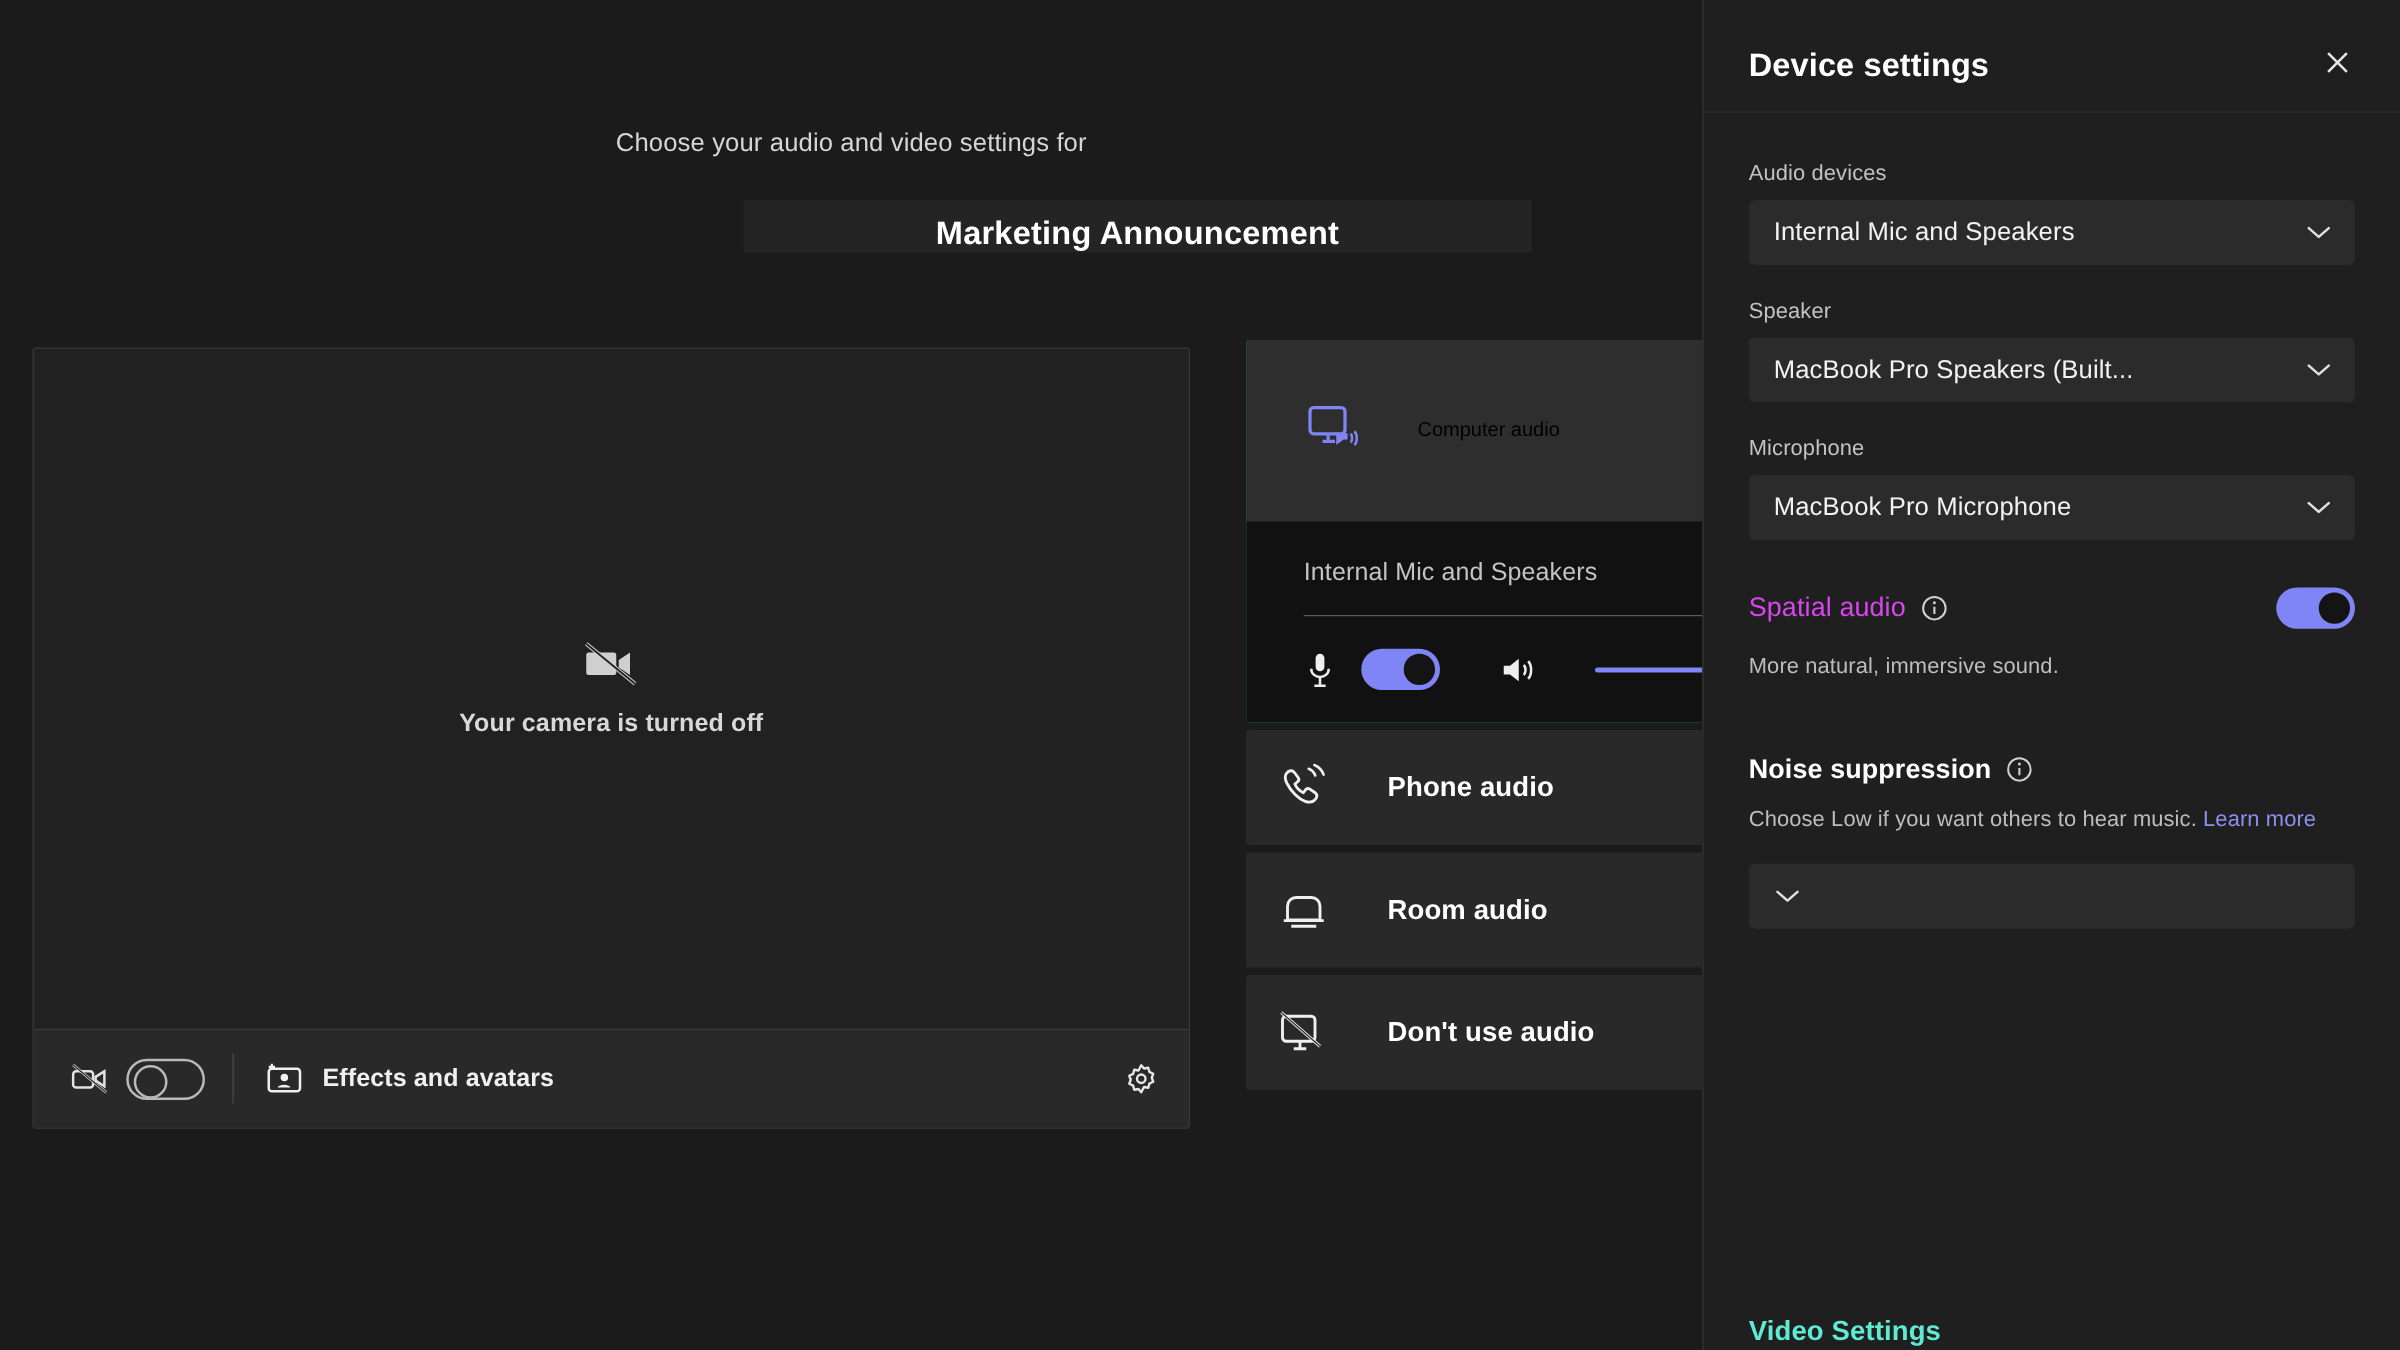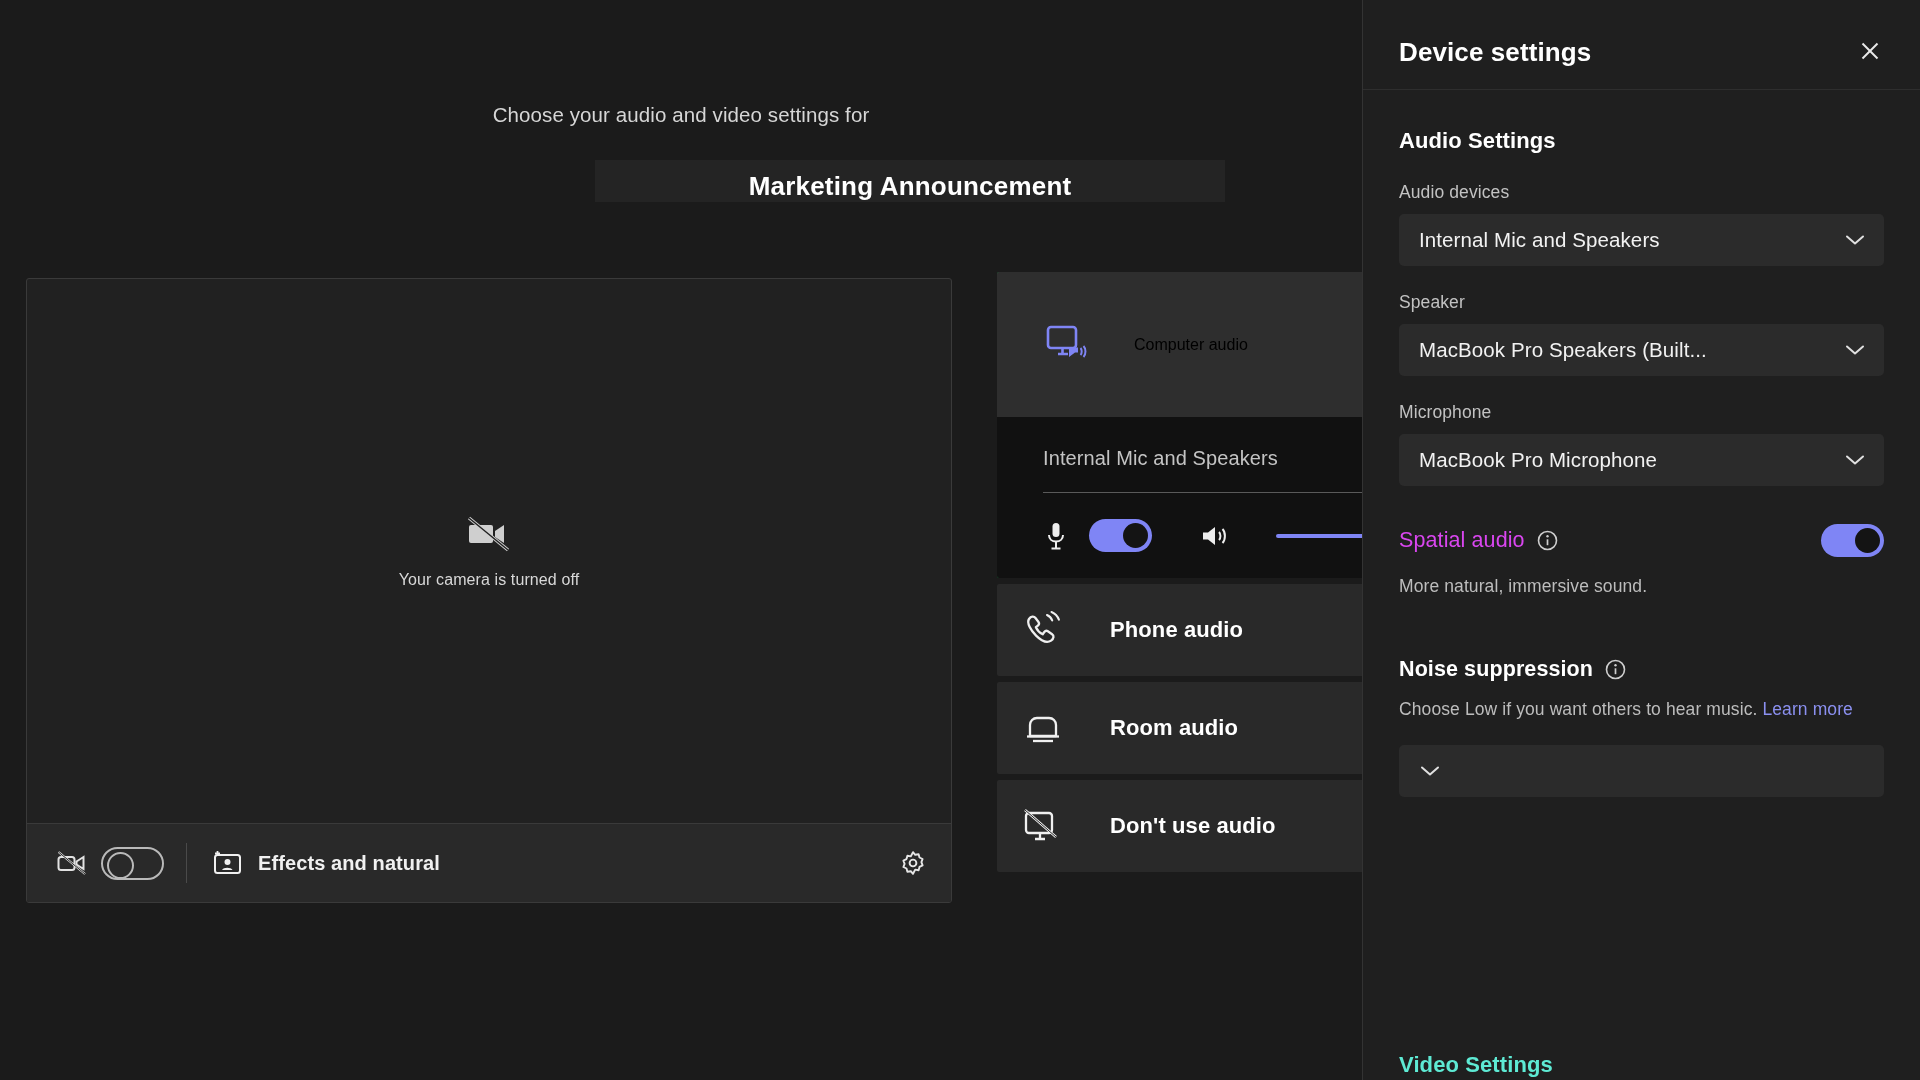--- a/index.html
+++ b/index.html
@@ -75,22 +75,22 @@
     width: 100%;
     height: 545px;
     display: flex;
     flex-direction: column;
     align-items: center;
     justify-content: center;
     gap: 18px;
   }
   #camera-off-state .cam-icon { width: 44px; height: 38px; }
   #camera-off-label {
-    font-size: 16px;
-    font-weight: normal;
+    font-size: 20px;
+    font-weight: bold;
     color: #d8d8d8;
     letter-spacing: .1px;
   }
 
   #preview-toolbar {
     position: absolute;
     left: 0; bottom: 0;
     width: 100%;
     height: 79px;
     background: #292929;
@@ -392,21 +392,21 @@
 
         <div id="effects-button">
           <span id="effects-icon">
             <svg viewBox="0 0 29 26" width="29" height="26">
               <rect x="2" y="5" width="25" height="18" rx="2.5" fill="none" stroke="#f0f0f0" stroke-width="2"></rect>
               <circle cx="14.5" cy="12" r="3" fill="#f0f0f0"></circle>
               <path d="M9 20c1.4-3 9-3 10.5 0z" fill="#f0f0f0"></path>
               <path d="M4.5 1v5M2 3.5h5" stroke="#f0f0f0" stroke-width="1.8"></path>
             </svg>
           </span>
-          <span id="effects-label">Effects and natural</span>
+          <span id="effects-label">Effects and avatars</span>
         </div>
 
         <div class="toolbar-spacer"></div>
 
         <span id="device-settings-gear">
           <svg viewBox="0 0 32 32" width="32" height="32">
             <path d="M16 5.2l2.2 2.6 3.4-.6.9 3.3 3.1 1.5-1.2 3.2 1.2 3.2-3.1 1.5-.9 3.3-3.4-.6L16 26.8l-2.2-2.6-3.4.6-.9-3.3-3.1-1.5 1.2-3.2-1.2-3.2 3.1-1.5.9-3.3 3.4.6z" fill="none" stroke="#e6e6e6" stroke-width="1.9" stroke-linejoin="round"></path>
             <circle cx="16" cy="16" r="3.4" fill="none" stroke="#e6e6e6" stroke-width="1.9"></circle>
           </svg>
         </span>
@@ -496,21 +496,20 @@
           <svg viewBox="0 0 24 24" width="24" height="24">
             <line x1="4.5" y1="4.5" x2="19.5" y2="19.5" stroke="#e9e9e9" stroke-width="2"></line>
             <line x1="19.5" y1="4.5" x2="4.5" y2="19.5" stroke="#e9e9e9" stroke-width="2"></line>
           </svg>
         </span>
       </div>
     </div>
 
     <div id="panel-body">
 
-      <div class="section-heading">Audio Settings</div>
 
       <div class="field-label">Audio devices</div>
       <div class="dropdown">
         <span class="dd-value">Internal Mic and Speakers</span>
         <span class="dd-chevron">
           <svg viewBox="0 0 22 14" width="22" height="14">
             <path d="M3 3.5L11 10.5L19 3.5" fill="none" stroke="#e0e0e0" stroke-width="2" stroke-linecap="round" stroke-linejoin="round"></path>
           </svg>
         </span>
       </div>

